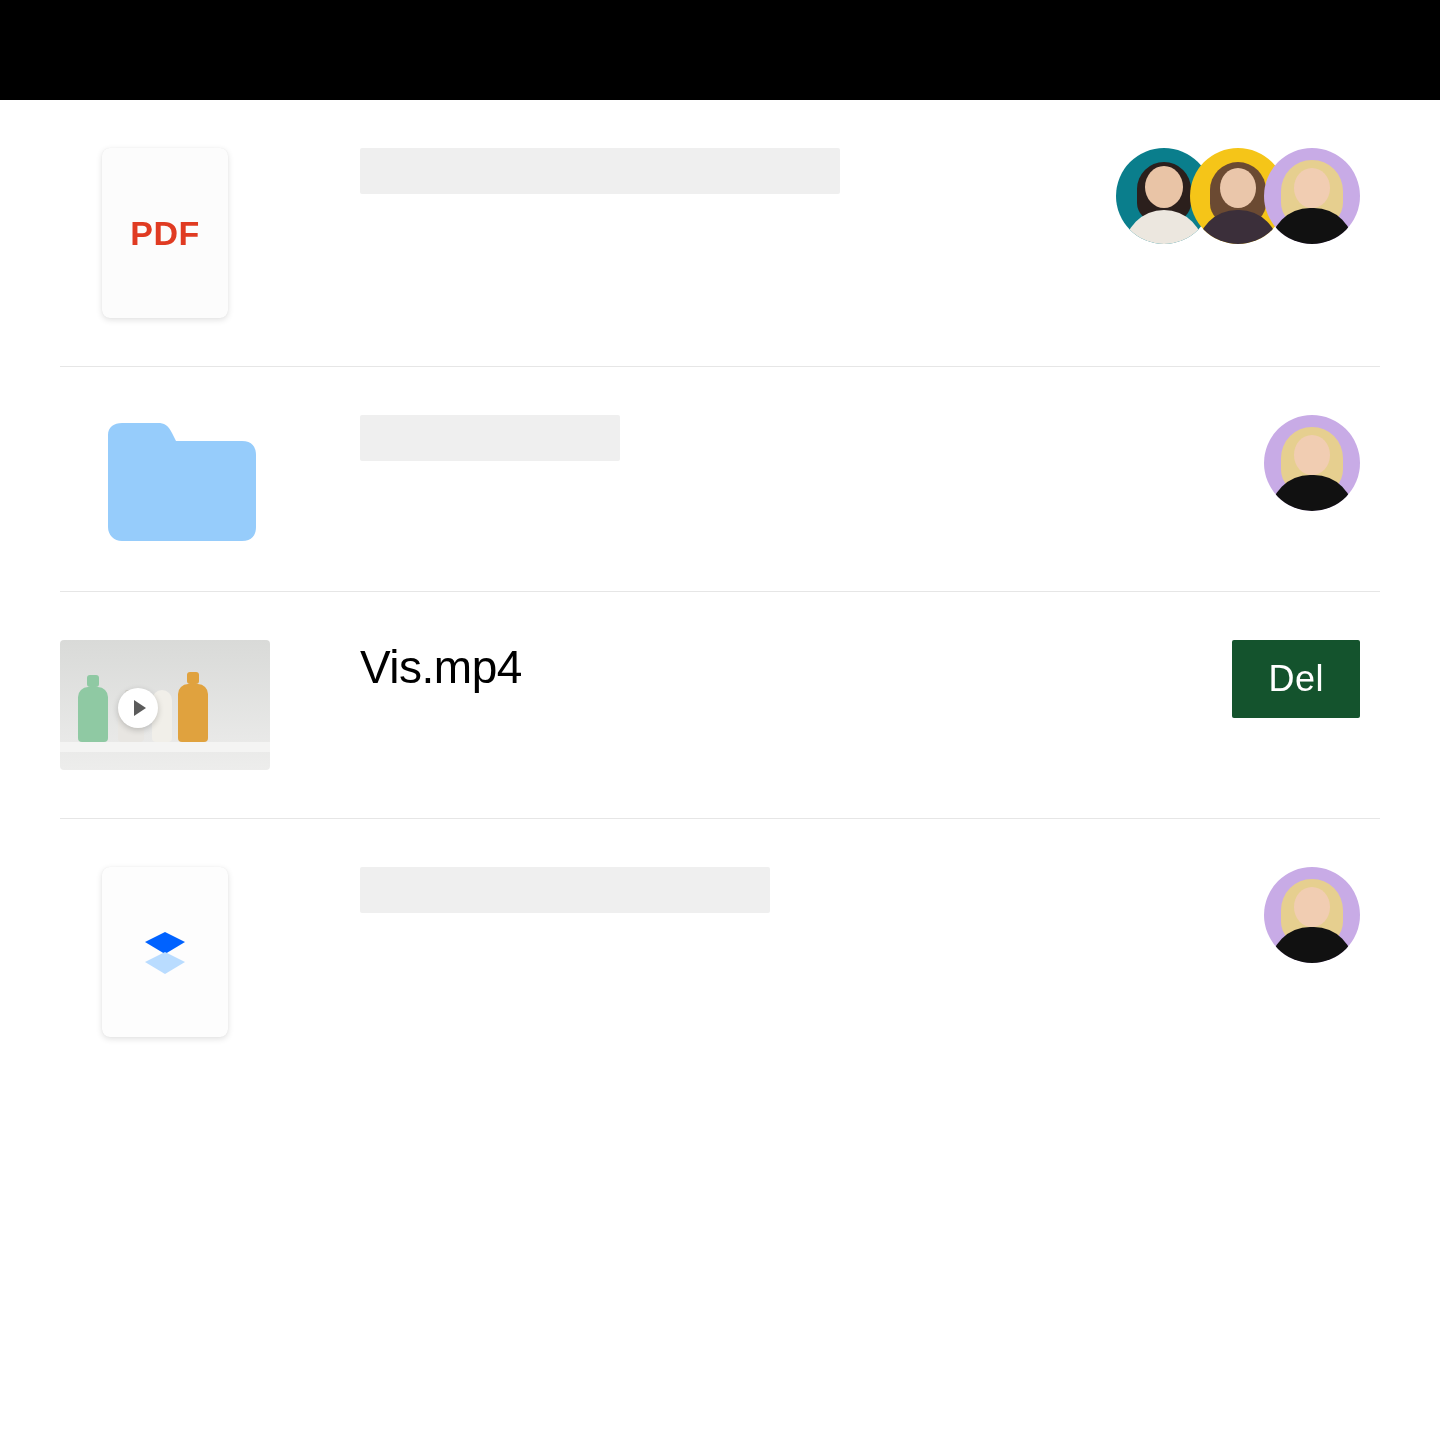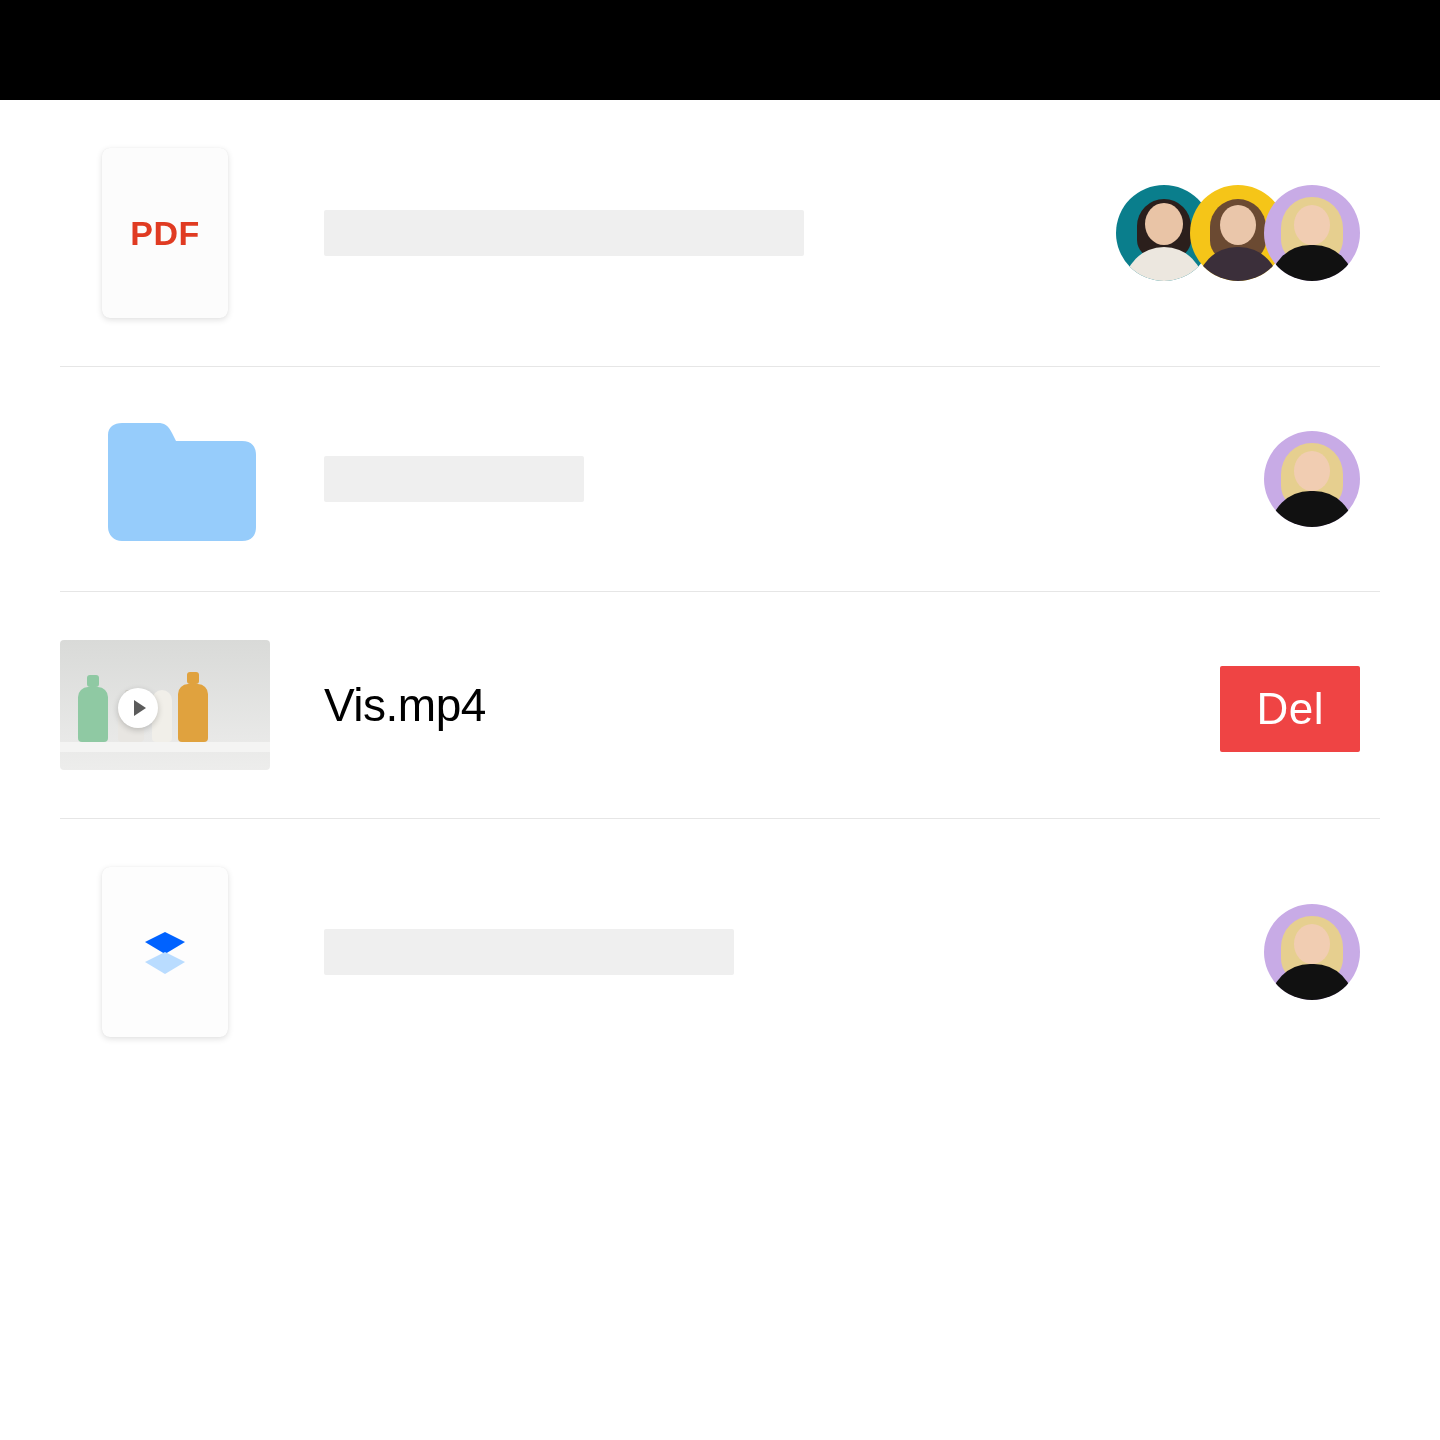--- a/index.html
+++ b/index.html
@@ -11,24 +11,24 @@
     }
     .top-bar {
       height: 100px;
       background: #000;
     }
     .list {
       padding: 0 60px;
     }
     .row {
       display: flex;
-      align-items: center;
+      align-items: flex-start;
       border-bottom: 1px solid #e6e6e6;
       padding: 48px 0;
-      gap: 44px;
+      gap: 80px;
     }
     .row:last-child { border-bottom: none; }
     .thumb-col {
       width: 220px;
       display: flex;
       align-items: center;
       justify-content: flex-start;
       padding-left: 42px;
     }
     .name-col {
@@ -162,30 +162,29 @@
     
     .p2 .hair { position:absolute; top:14px; left:50%; transform:translateX(-50%); width:56px; height:62px; background:#6b4a32; border-radius:30px 30px 22px 22px; }
     .p2 .head { top:20px; width:36px; height:40px; background:#eac6aa; }
     .p2 .torso { bottom:-10px; width:82px; height:44px; background:#3b2f3a; }
     
     .p3 .hair { position:absolute; top:12px; left:50%; transform:translateX(-50%); width:62px; height:66px; background:#e6cf8f; border-radius:32px 32px 24px 24px; }
     .p3 .head { top:20px; width:36px; height:40px; background:#f1cdb2; }
     .p3 .torso { bottom:-10px; width:84px; height:46px; background:#111; }
 
     .share-btn {
-      background:#ef4444;
+      background:#14532d;
       color:#fff;
-      font-size:44px;
+      font-size:36px;
       font-weight:500;
       padding: 18px 36px;
       border:none;
       border-radius:2px;
       cursor:pointer;
       letter-spacing:0.5px;
-      margin-top:8px;
     }
   </style>
 </head>
 <body>
 
 <div class="top-bar"></div>
 
 <div class="list">
 
   <div class="row">

